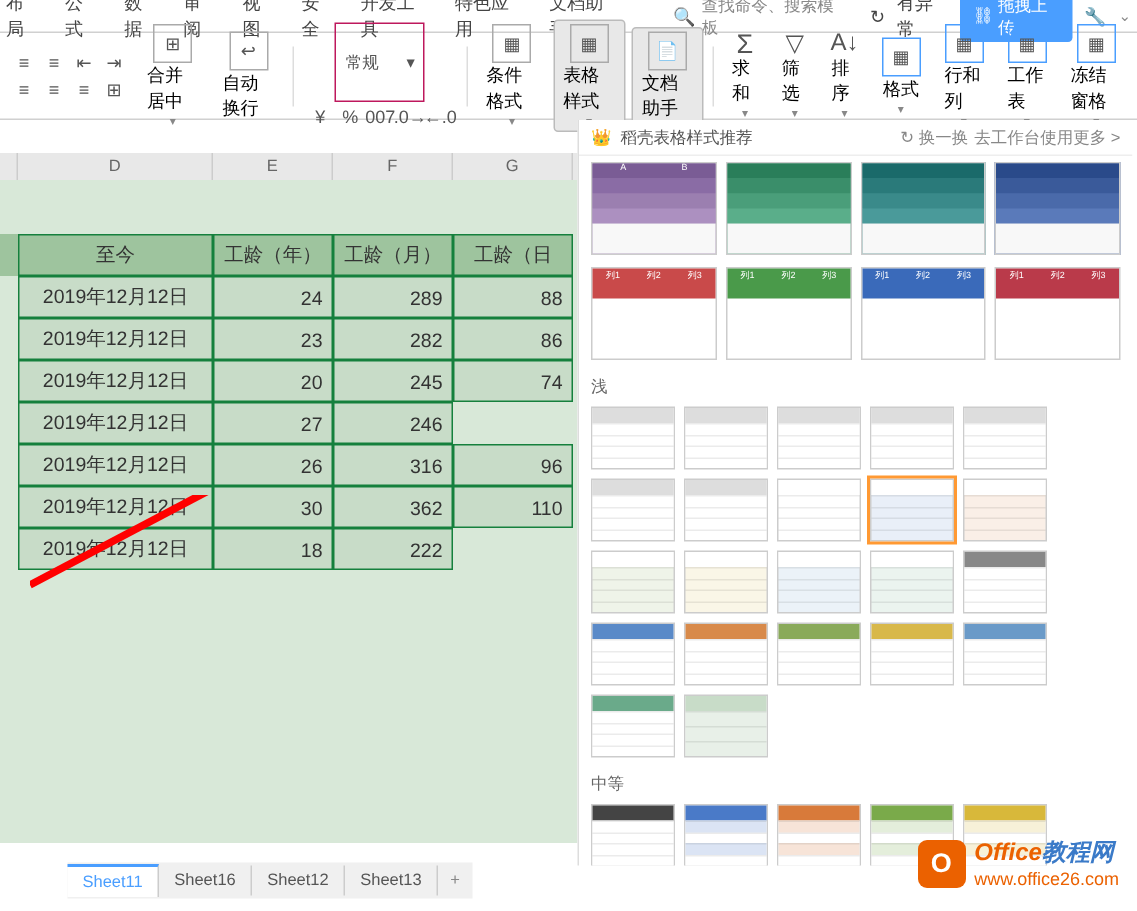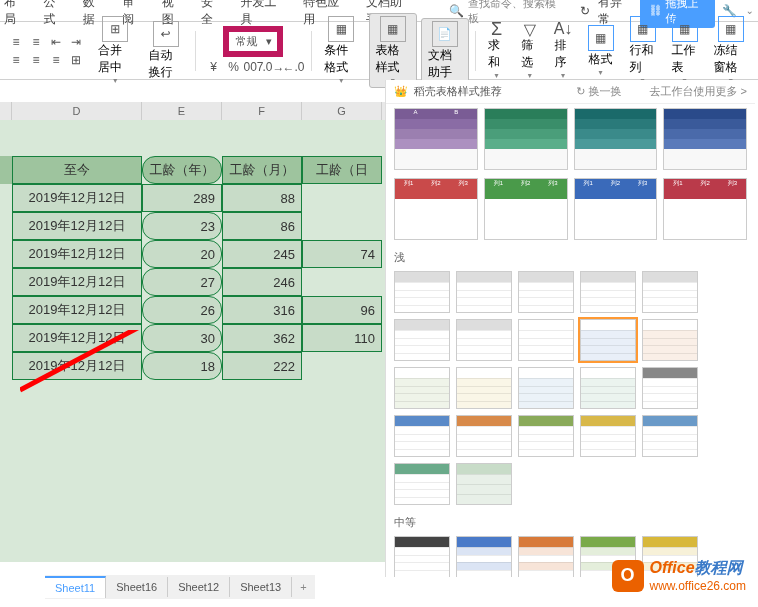--- a/index.html
+++ b/index.html
@@ -18,40 +18,40 @@
     
     .toolbar { display: flex; align-items: center; height: 58px; padding: 0 4px; gap: 4px; border-bottom: 1px solid #d0d0d0; }
     .tgroup { display: flex; flex-direction: column; align-items: center; gap: 2px; padding: 0 4px; }
     .tgroup .icons { display: flex; gap: 4px; }
     .icon-sm { width: 16px; height: 16px; display: inline-flex; align-items: center; justify-content: center; color: #555; }
     .icon-lg { width: 26px; height: 26px; border: 1px solid #aaa; display: inline-flex; align-items: center; justify-content: center; color: #555; }
     .icon-lg.blue { border-color: #4a9eff; }
     .btn-stack { display: flex; flex-direction: column; align-items: center; padding: 2px 6px; border-radius: 3px; cursor: pointer; }
     .btn-stack.active { background: #e8e8e8; border: 1px solid #bbb; }
     .btn-stack .caret-dn { font-size: 8px; color: #888; }
-    .select { border: 6px solid #be185d; padding: 2px 6px; width: 60px; font-size: 11px; color: #555; display: flex; justify-content: space-between; align-items: center; }
+    .select { border: 1px solid #be185d; padding: 18px 6px; width: 60px; font-size: 11px; color: #555; display: flex; justify-content: space-between; align-items: center; }
     .sep { width: 1px; height: 40px; background: #ddd; margin: 0 2px; }
 
     
     .style-header { display: flex; align-items: center; padding: 4px 8px; font-size: 11px; color: #555; border-bottom: 1px solid #eee; gap: 6px; }
-    .style-header .right { margin-left: auto; display: flex; gap: 28px; color: #888; }
+    .style-header .right { margin-left: auto; display: flex; gap: 4px; color: #888; }
     .style-header .right span { cursor: pointer; }
 
     
     .worksheet { position: absolute; left: 0; top: 102px; width: 385px; height: 460px; background: #d8e8d8; }
     .colheads { display: flex; height: 18px; background: #e8e8e8; }
     .colhead { border-right: 1px solid #ccc; text-align: center; color: #666; font-size: 11px; line-height: 18px; }
     .ch-blank { width: 12px; } .ch-d { width: 130px; } .ch-e { width: 80px; } .ch-f { width: 80px; } .ch-g { width: 80px; }
 
     .datarows { }
     .datarow { display: flex; height: 28px; }
     .cell { border: 1px solid #15803d; background: #c8dcc8; display: flex; align-items: center; padding: 0 6px; font-size: 13px; color: #333; }
     .c-blank { width: 12px; background: #d8e8d8; border: none; } 
     .c-d { width: 130px; justify-content: center; } 
-    .c-e { width: 80px; justify-content: flex-end; border-radius: 13px; } 
+    .c-e { width: 80px; justify-content: flex-end; } 
     .c-f { width: 80px; justify-content: flex-end; } 
     .c-g { width: 80px; justify-content: flex-end; }
     .hdr .cell { background: #9ec49e; font-weight: normal; justify-content: center; }
     .spacer-row { height: 36px; background: #d8e8d8; }
 
     
     .arrow { position: absolute; left: 20px; top: 330px; pointer-events: none; }
 
     
     .gallery { position: absolute; left: 385px; top: 80px; width: 370px; height: 497px; background: #fff; border-left: 1px solid #ddd; overflow: hidden; }
@@ -219,27 +219,29 @@
       <div class="cell c-blank"></div>
       <div class="cell c-d">至今</div>
       <div class="cell c-e">工龄（年）</div>
       <div class="cell c-f">工龄（月）</div>
       <div class="cell c-g">工龄（日</div>
     </div>
     <div id="rows-container">
         <div class="datarow">
           <div class="cell c-blank"></div>
     <div class="cell c-d">2019年12月12日</div>
+    <div class="cell c-e">24</div>
     <div class="cell c-f">289</div>
     <div class="cell c-g">88</div>
         </div>
         <div class="datarow">
           <div class="cell c-blank"></div>
     <div class="cell c-d">2019年12月12日</div>
     <div class="cell c-e">23</div>
+    <div class="cell c-f">282</div>
     <div class="cell c-g">86</div>
         </div>
         <div class="datarow">
           <div class="cell c-blank"></div>
     <div class="cell c-d">2019年12月12日</div>
     <div class="cell c-e">20</div>
     <div class="cell c-f">245</div>
     <div class="cell c-g">74</div>
         </div>
         <div class="datarow">

